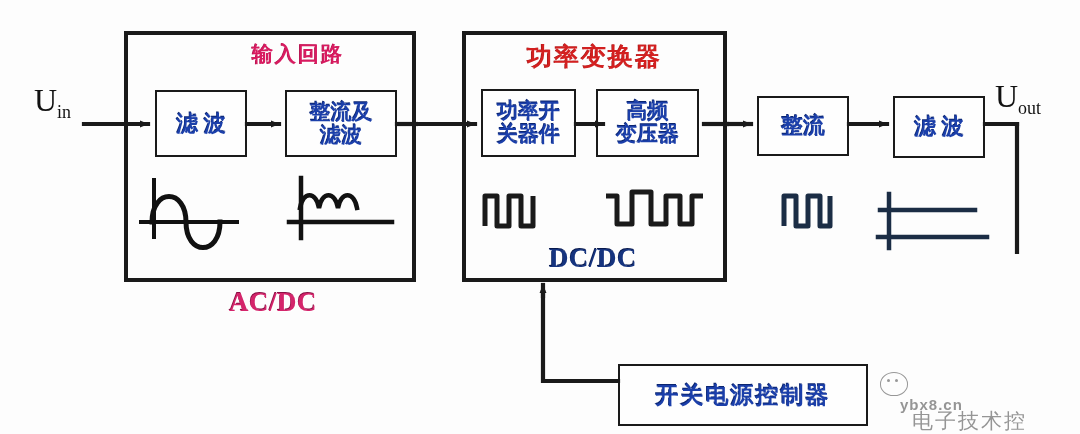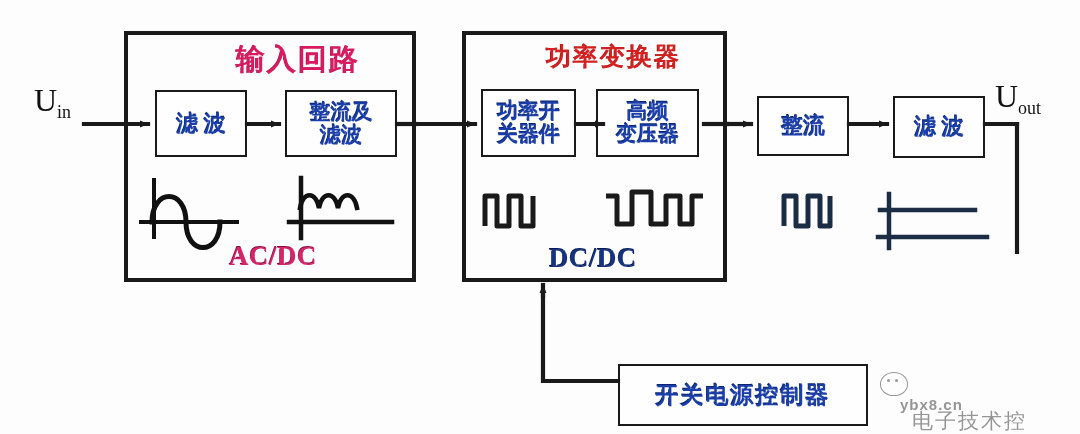--- a/index.html
+++ b/index.html
@@ -67,20 +67,21 @@
     position: absolute;
     font-family: "Liberation Serif", serif;
     font-weight: bold;
     font-style: normal;
     white-space: nowrap;
     letter-spacing: 0.5px;
   }
   .lbl-acdc {
     color: #d4256b;
     text-shadow: 1px 1px 0 rgba(255,255,255,0.9), -0.6px -0.6px 0 #8a0f44;
+    margin-top: 46px;
   }
   .lbl-dcdc {
     color: #16347f;
     text-shadow: 1.2px 1.2px 0 rgba(255,255,255,0.9), -0.6px -0.6px 0 #08194d;
   }
   .term {
     position: absolute;
     font-family: "Liberation Serif", serif;
     color: #111111;
     white-space: nowrap;
@@ -133,22 +134,22 @@
   .wm-icon:after  { left: 14px; }
 </style>
 </head>
 <body>
 
 <div id="canvas">
 
   <div class="grp-outer" style="left:124px; top:31px; width:292px; height:251px;"></div>
   <div class="grp-outer" style="left:462px; top:31px; width:265px; height:251px;"></div>
 
-  <div class="grp-title title-input" style="left:124px; top:40px; width:348px; font-size:29px;">输入回路</div>
-  <div class="grp-title title-power" style="left:462px; top:40px; width:265px; font-size:25px;margin-left:19px;">功率变换器</div>
+  <div class="grp-title title-input" style="left:124px; top:40px; width:348px; font-size:21px;">输入回路</div>
+  <div class="grp-title title-power" style="left:462px; top:40px; width:265px; font-size:25px;">功率变换器</div>
 
   <div class="stage-label lbl-acdc" style="left:229px; top:241px; font-size:27px;">AC/DC</div>
   <div class="stage-label lbl-dcdc" style="left:549px; top:243px; font-size:27px;font-family:Liberation Serif, serif;">DC/DC</div>
 
   <div class="blk" style="left:155px; top:90px; width:92px; height:67px; font-size:22px;">
     <span class="ln">滤 波</span>
   </div>
 
   <div class="blk" style="left:285px; top:90px; width:112px; height:67px; font-size:21px;align-items:center;">
     <span class="ln">整流及</span>

